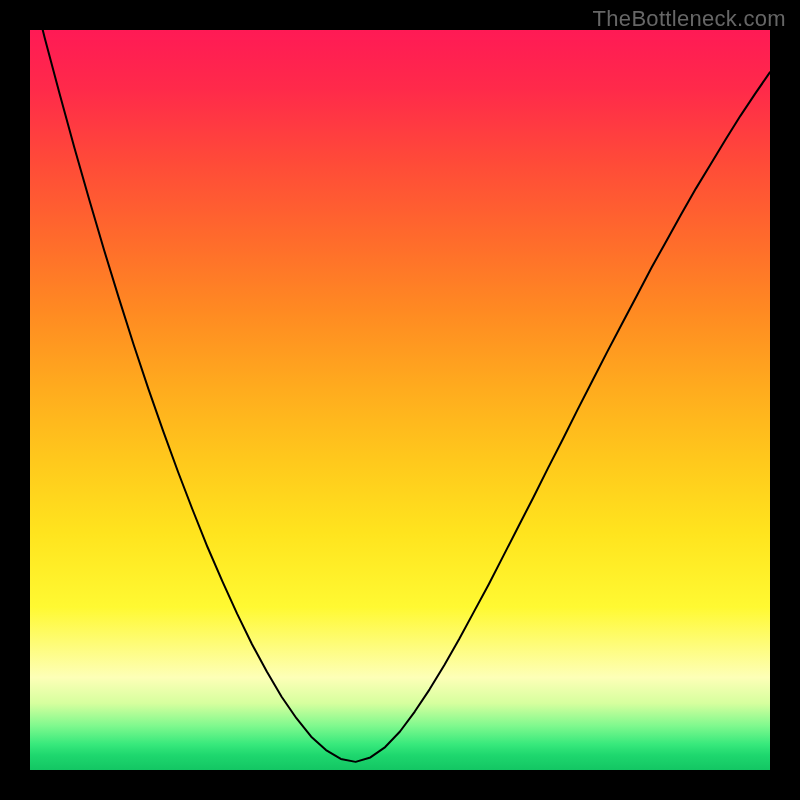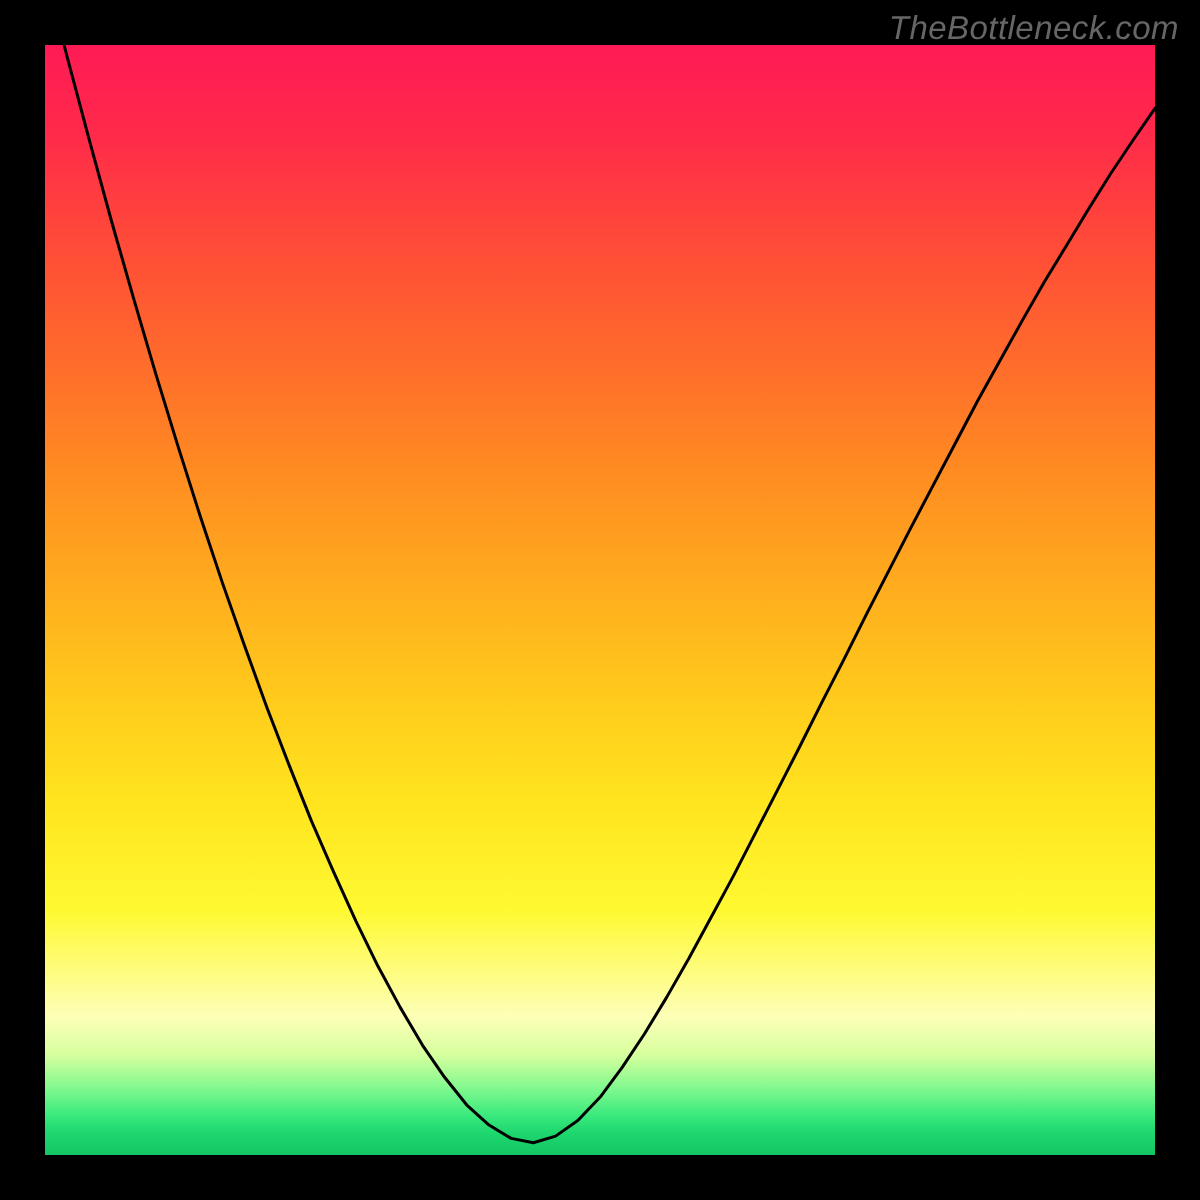--- a/index.html
+++ b/index.html
@@ -12,21 +12,20 @@
     overflow: hidden;
   }
   .watermark {
     position: absolute;
     top: 6px;
     right: 14px;
     color: #666;
     font-size: 22px;
     letter-spacing: 0.3px;
     z-index: 10;
-    font-style: italic;
   }
   .plot-area {
     position: absolute;
     left: 30px;
     top: 30px;
     width: 740px;
     height: 740px;
     background: linear-gradient(to bottom,
       #ff1a55 0%,
       #ff2a4a 8%,

